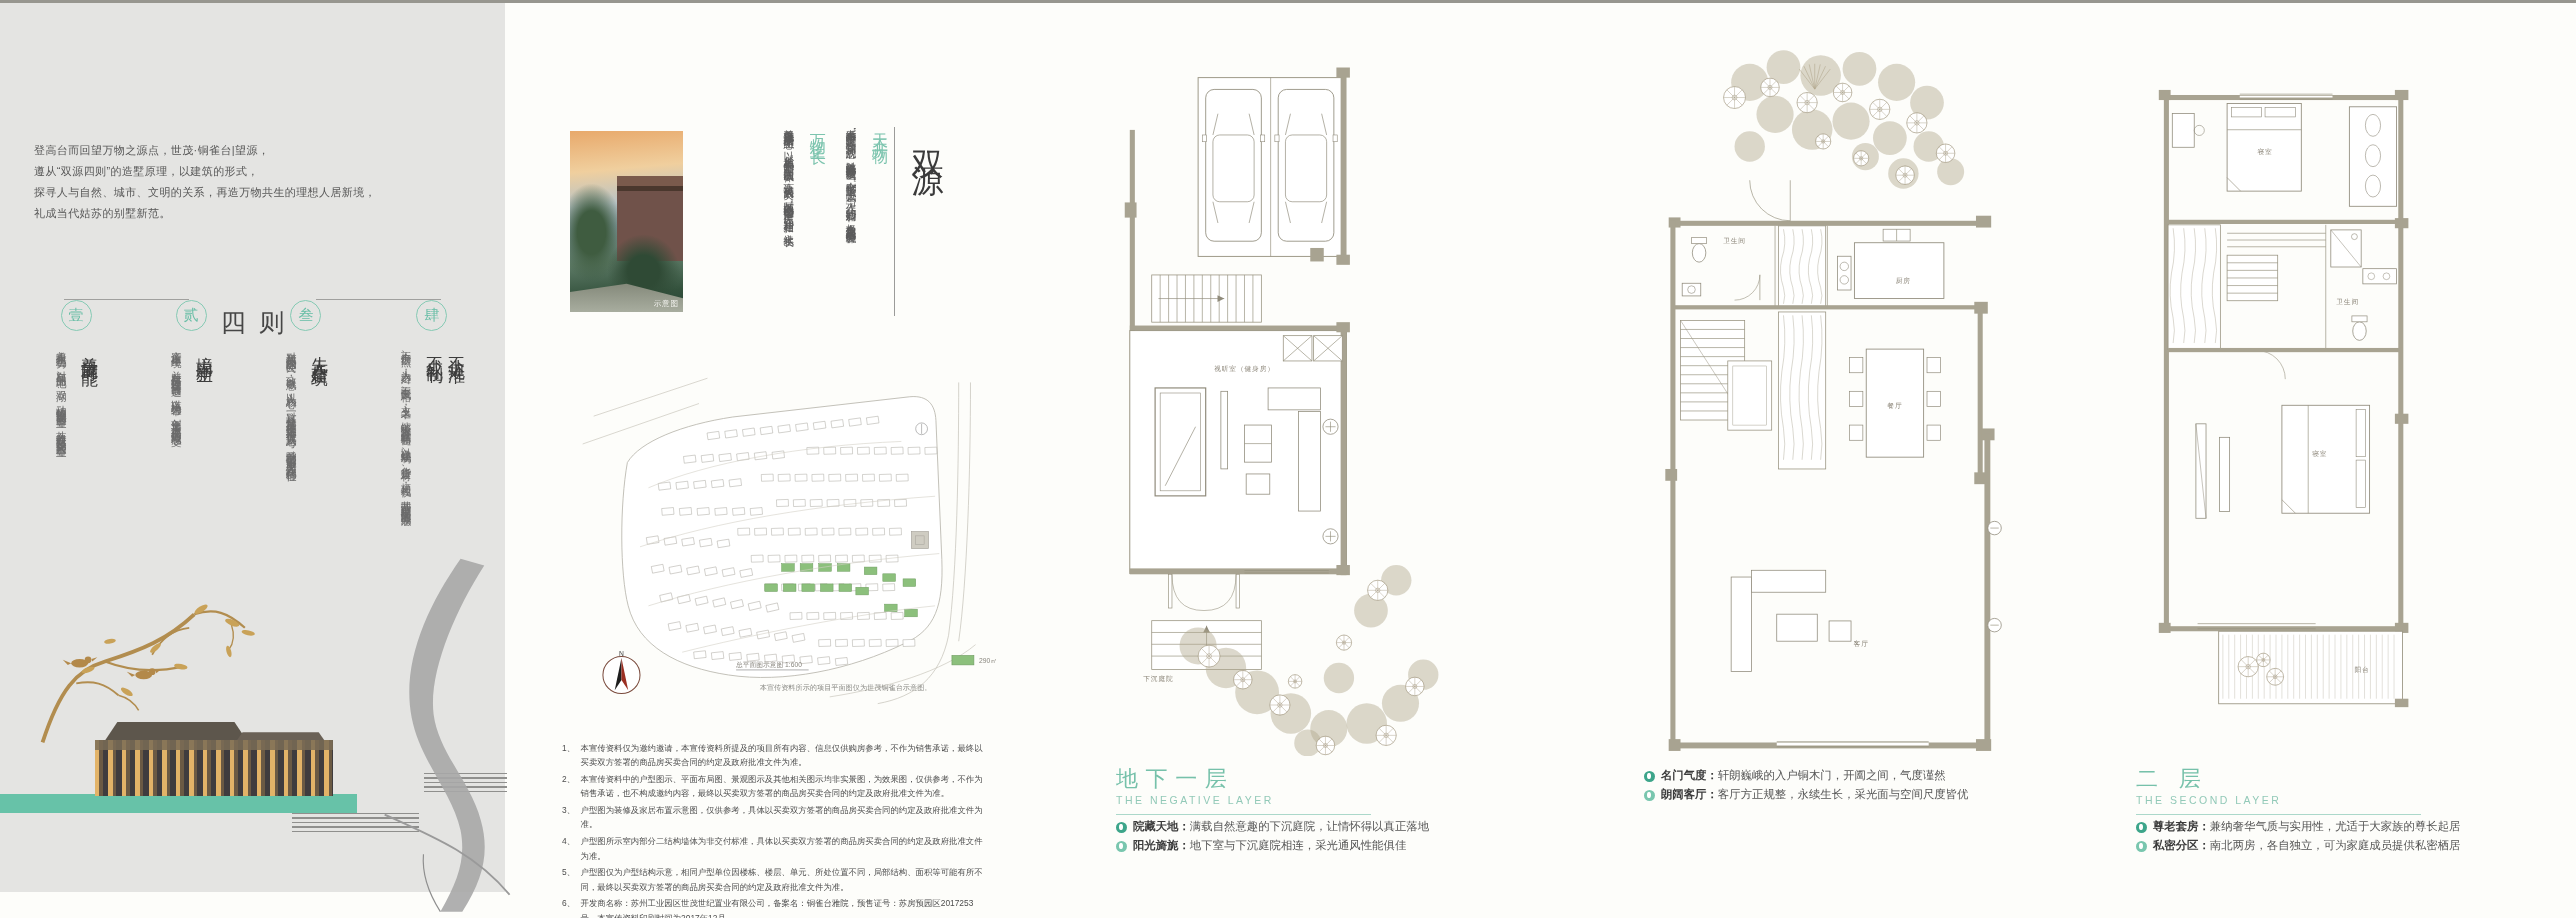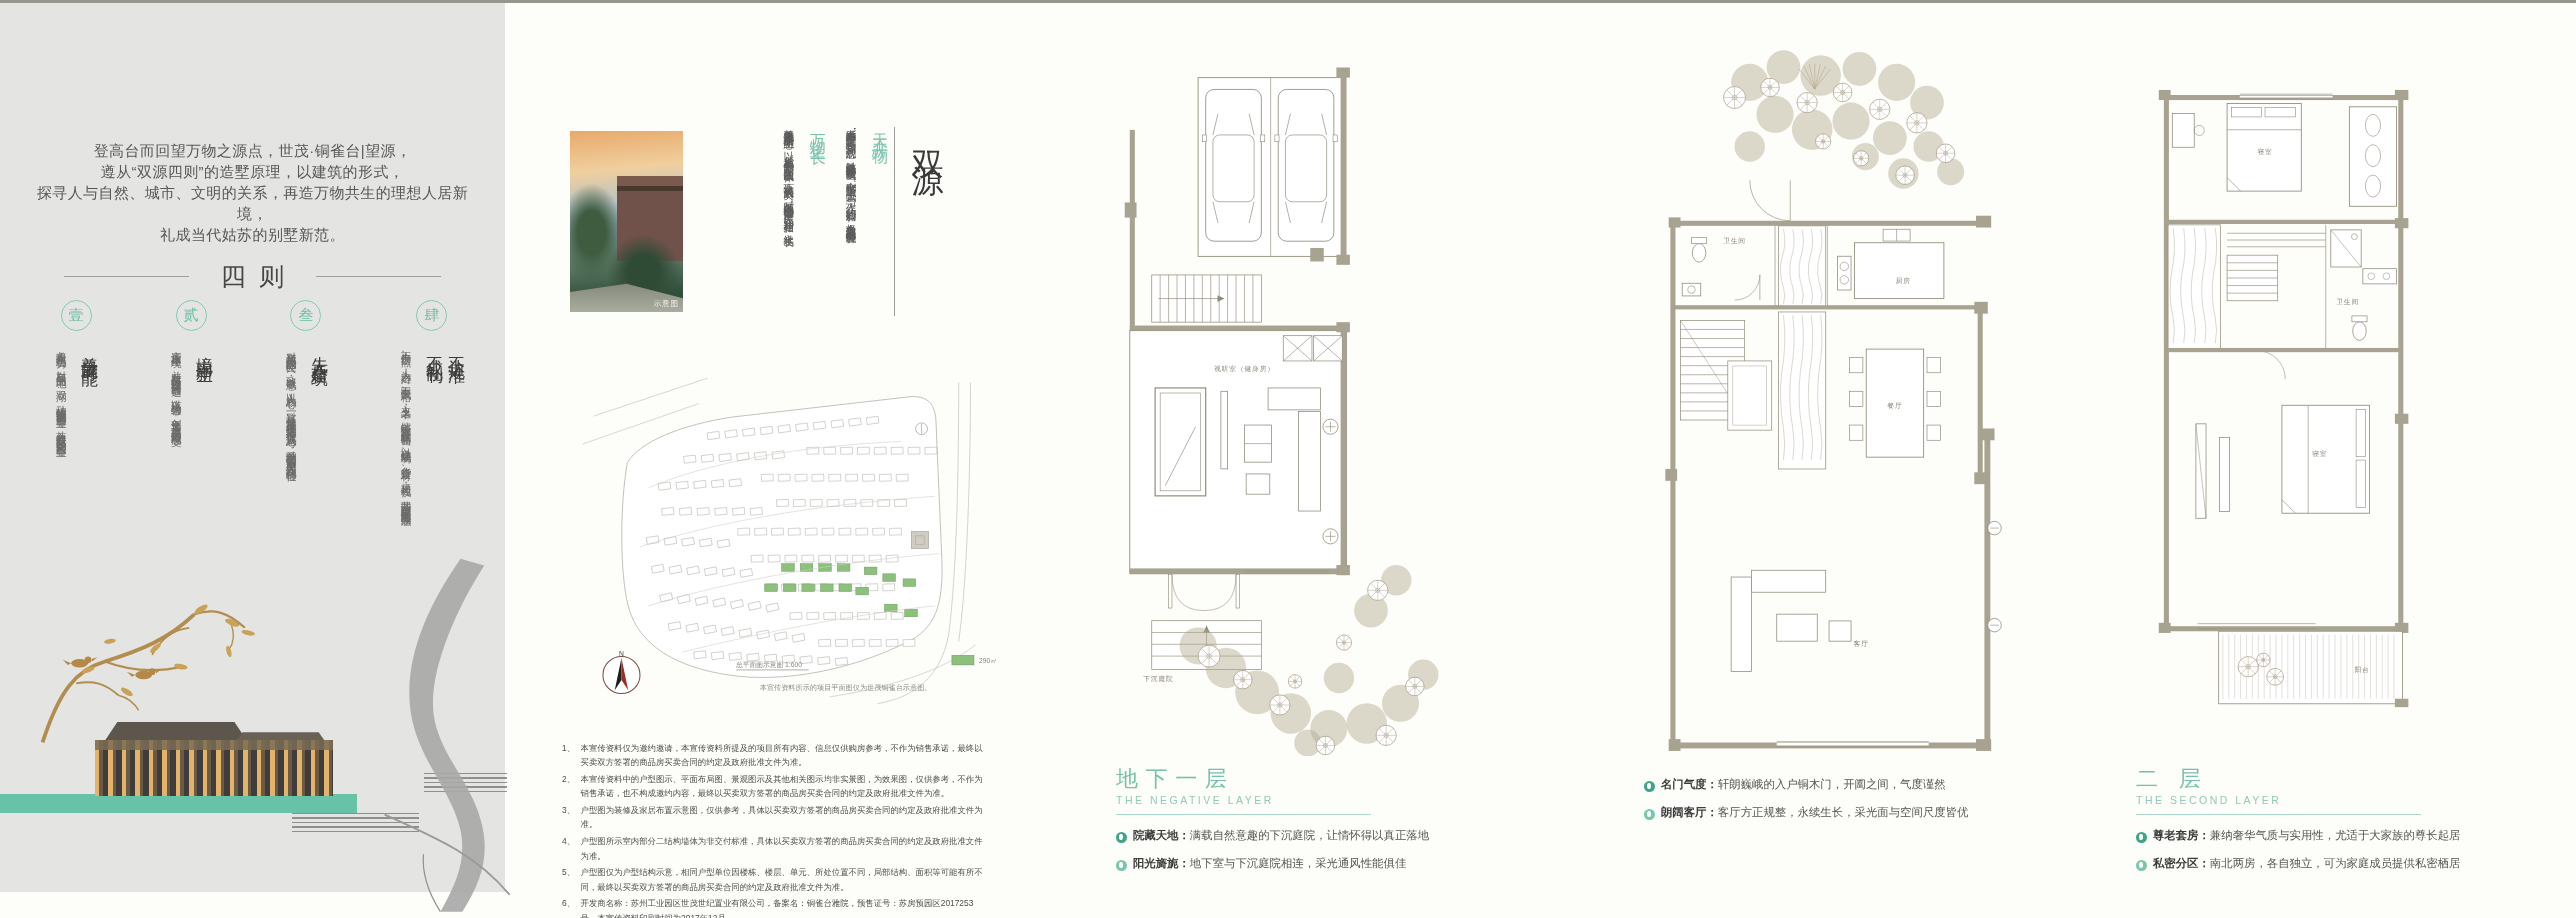--- a/index.html
+++ b/index.html
@@ -4,24 +4,24 @@
 <style>
   html,body{margin:0;padding:0;background:#fbfbf8;}
   #canvas{position:relative;width:2576px;height:919px;background:#fdfdfa;overflow:hidden;
           font-family:"Liberation Sans","DejaVu Sans",sans-serif;}
   .abs{position:absolute;}
   .topbar{left:0;top:0;width:2576px;height:3.4px;background:#97968f;}
   
   .left-panel{left:0;top:3.4px;width:505px;height:889px;background:#e4e4e2;}
   .lp-title{left:0;top:78px;width:505px;text-align:center;font-family:"Liberation Serif","DejaVu Serif",serif;
             font-size:34px;color:#3e3e3e;letter-spacing:5.9px;font-weight:600;}
-  .lp-intro{left:34px;top:140px;width:437px;text-align:center;font-size:15px;line-height:21px;color:#575757;letter-spacing:0.4px;}
+  .lp-intro{left:34px;top:140px;width:437px;font-size:11px;line-height:21px;color:#575757;letter-spacing:0.4px;}
   .lp-section{left:0;top:260px;width:505px;display:flex;align-items:center;justify-content:center;gap:18.6px;}
   .lp-section .rule{width:125px;height:0.8px;background:#a0a09e;}
-  .lp-section .txt{font-family:"Liberation Serif","DejaVu Serif",serif;font-size:25px;color:#464646;letter-spacing:13.5px;text-indent:13.5px;}
+  .lp-section .txt{font-family:"Liberation Serif","DejaVu Serif",serif;font-size:25px;color:#464646;letter-spacing:13.5px;text-indent:13.5px;margin-top:46px;}
   .principles{left:52px;top:300px;width:415px;height:278px;display:flex;justify-content:space-between;}
   .principle{display:flex;flex-direction:column;align-items:center;}
   .p-num{width:29px;height:29px;border:1.3px solid #85cab4;border-radius:50%;color:#68bea6;
          display:flex;align-items:center;justify-content:center;font-size:15px;
          font-family:"Liberation Serif","DejaVu Serif",serif;}
   .p-vert{writing-mode:vertical-rl;margin-top:11.8px;height:233px;}
   .p-title{font-family:"Liberation Serif","DejaVu Serif",serif;font-size:17px;color:#3c3c3c;
            letter-spacing:3.4px;margin-block-end:8.4px;white-space:pre-line;line-height:22px;}
   .p-body{font-size:10.5px;color:#6b6b6b;line-height:17.7px;letter-spacing:1.3px;}
   .teal-band{left:0;top:794px;width:357px;height:18.6px;background:#67c2a8;}
@@ -61,21 +61,21 @@
   .disc{left:562px;top:741px;width:426px;font-size:8.4px;line-height:14.3px;color:#4d4d4d;}
   .d-item{display:flex;margin-bottom:2.5px;}
   .d-num{flex:0 0 18.6px;}
   .d-text{flex:1;}
   
   .floor-cap{top:764px;}
   .fc-head{display:flex;align-items:baseline;justify-content:space-between;
            border-bottom:1.7px solid #abd8ca;padding-bottom:7.6px;flex-direction:column;}
   .fc-name{font-family:"Liberation Serif","DejaVu Serif",serif;font-size:22px;color:#76c1aa;letter-spacing:7.6px;}
   .fc-en{font-size:10.5px;color:#92c9b8;letter-spacing:2.5px;}
-  .fc-li{display:flex;align-items:flex-end;margin-top:13px;font-size:11.4px;white-space:nowrap;}
+  .fc-li{display:flex;align-items:center;margin-top:4px;font-size:11.4px;white-space:nowrap;}
   .fc-dot{flex:0 0 11px;width:11px;height:11px;border-radius:50%;margin:2.5px 5.9px 0 0;position:relative;}
   .fc-dot::after{content:"";position:absolute;left:3.4px;top:2.1px;width:3.4px;height:5.9px;border-radius:50%;background:#fff;}
   .fc-dot.d1{background:#3da58a;}
   .fc-dot.d2{background:#79c6ae;}
   .fc-label{font-weight:bold;color:#3b3b3b;}
   .fc-text{color:#555;}
   
   svg text{font-family:"Liberation Sans","DejaVu Sans",sans-serif;}
   .plan-label{font-size:8px;fill:#8b8578;letter-spacing:1px;}
 </style>

